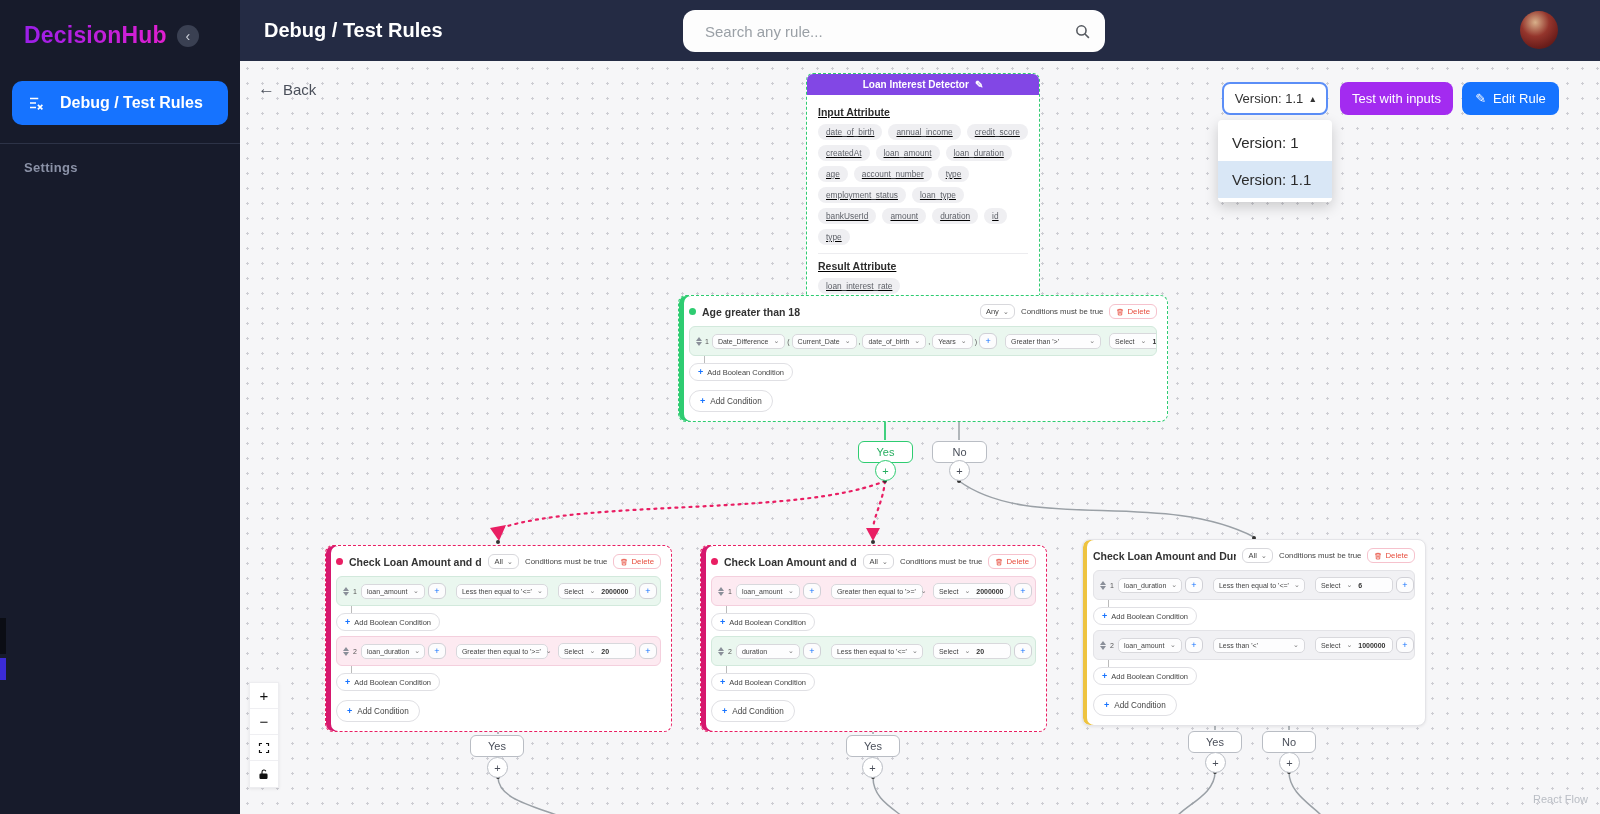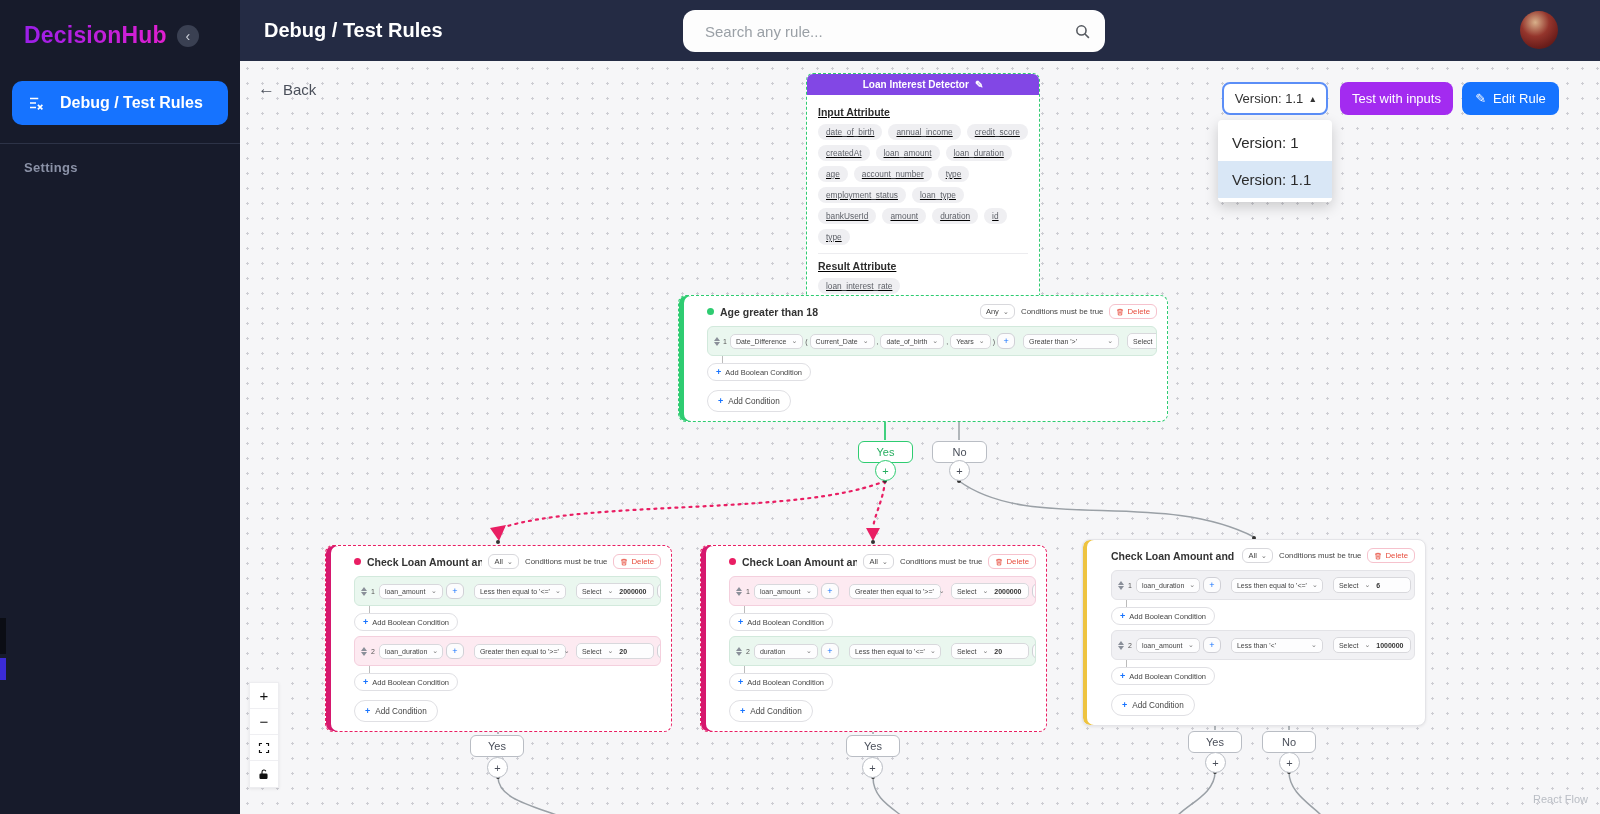--- a/index.html
+++ b/index.html
@@ -57,21 +57,21 @@
   .version-option.selected { background:#d9e7f6; }
   .btn { position:absolute; top:21px; height:33px; border:none; border-radius:8px; color:#fff; font-size:13px; display:flex; align-items:center; justify-content:center; gap:7px; cursor:pointer; font-family:"Liberation Sans",sans-serif; z-index:6; }
   .btn-test { left:1100px; width:113px; background:#a32bf0; }
   .btn-edit { left:1222px; width:97px; background:#1673ff; }
 
   
   .cnode { position:absolute; background:#fff; border-radius:8px; z-index:4; font-size:10px; }
   .cnode.sel-green { border:1.5px dashed #2ecc71; box-shadow:inset 5px 0 0 #2ecc71; }
   .cnode.sel-pink  { border:1.5px dashed #e91e63; box-shadow:inset 5px 0 0 #d6186e; }
   .cnode.plain     { border:1px solid #e4e4e8; box-shadow:inset 4px 0 0 #eec33f, 0 1px 3px rgba(0,0,0,.08); }
-  .cnode-inner { padding:8px 10px 9px 28px; }
+  .cnode-inner { padding:8px 10px 9px 10px; }
   .cnode-title-row { display:flex; align-items:center; gap:6px; margin-bottom:7px; }
   .cdot { width:7px; height:7px; border-radius:50%; flex:0 0 7px; }
   .cdot.green { background:#2ecc71; } .cdot.pink { background:#e91e63; }
   .cnode-title { font-size:10.5px; color:#333; font-weight:bold; flex:1; white-space:nowrap; overflow:hidden; }
   .match-select { border:1px solid #d8d8dc; background:#fff; border-radius:6px; font-size:7.5px; color:#444; padding:2px 5px; display:flex; gap:4px; align-items:flex-start; cursor:pointer; }
   .cond-note { font-size:7.8px; color:#444; white-space:nowrap; }
   .delete-btn { border:1px solid #f6c2cd; background:#fff; color:#e74c3c; border-radius:6px; font-size:7.8px; padding:2px 6px; display:flex; gap:3px; align-items:center; cursor:pointer; white-space:nowrap; }
 
   .crow { display:flex; align-items:center; gap:3px; height:30px; padding:0 5px; border-radius:6px; font-size:7px; color:#444; overflow:hidden; }
   .crow.green { background:#eaf7ef; border:1px solid #d2e9dc; }

